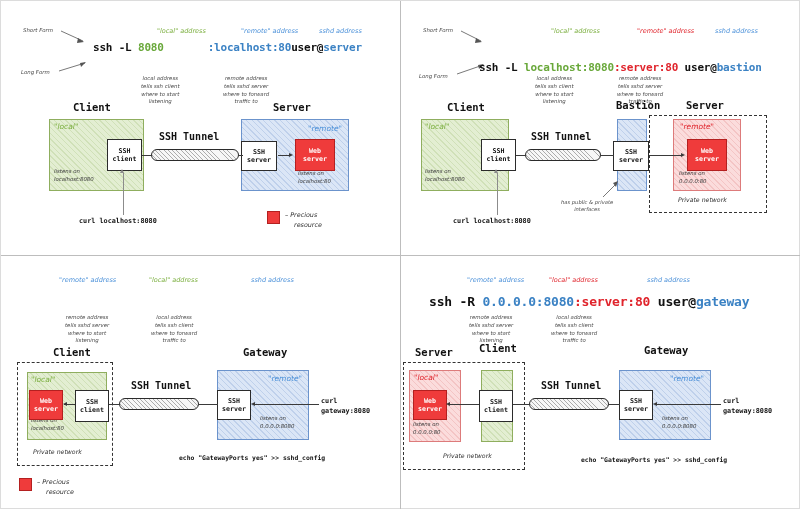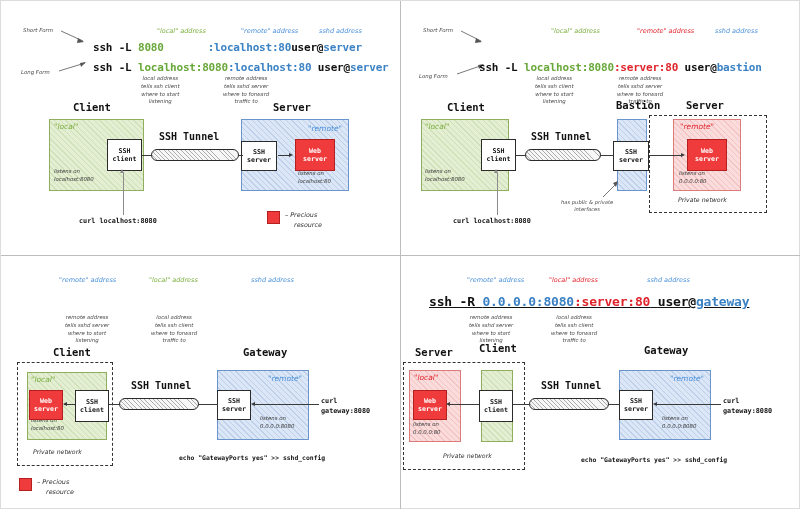--- a/index.html
+++ b/index.html
@@ -130,23 +130,20 @@
     </svg>
 
     <div class="abs lbl-green" style="left:156px;top:26px;">"local" address</div>
     <div class="abs lbl-blue" style="left:240px;top:26px;">"remote" address</div>
     <div class="abs lbl-blue" style="left:318px;top:26px;">sshd address</div>
 
     <div class="abs cmd" style="left:92px;top:40px;">
       <span class="dark">ssh -L </span><span class="green">8080</span><span style="display:inline-block;width:44px;"></span><span class="blue">:localhost:80</span><span class="dark">user@</span><span class="blue">server</span>
     </div>
 
-    <div class="abs cmd" style="left:92px;top:60px;">
-      <span class="dark">ssh -L </span><span class="green">localhost:8080</span><span class="blue">:localhost:80</span><span class="dark">&nbsp;</span><span class="dark">user@</span><span class="blue">server</span>
-    </div>
 
     <div class="abs note" style="left:140px;top:74px;white-space:pre;">local address
 tells ssh client
 where to start
 listening</div>
     <div class="abs note" style="left:222px;top:74px;white-space:pre;">remote address
 tells sshd server
 where to forward
 traffic to</div>
 
@@ -350,21 +347,21 @@
       <span style="margin-left:9px;">resource</span>
     </div>
   </div>
 
   <div class="panel" id="p-br">
 
     <div class="abs lbl-blue" style="left:66px;top:20px;">"remote" address</div>
     <div class="abs lbl-red" style="left:148px;top:20px;">"local" address</div>
     <div class="abs lbl-blue" style="left:246px;top:20px;">sshd address</div>
 
-    <div class="abs cmd" style="left:28px;top:38px;font-size:13px;text-decoration:underline;">
+    <div class="abs cmd" style="left:28px;top:38px;font-size:13px;">
       <span class="dark">ssh -R </span><span class="blue">0.0.0.0:8080</span><span class="red">:server:80</span><span class="dark">&nbsp;</span><span class="dark">user@</span><span class="blue">gateway</span>
     </div>
 
     <div class="abs note" style="left:68px;top:58px;white-space:pre;">remote address
 tells sshd server
 where to start
 listening</div>
     <div class="abs note" style="left:150px;top:58px;white-space:pre;">local address
 tells ssh client
 where to forward

